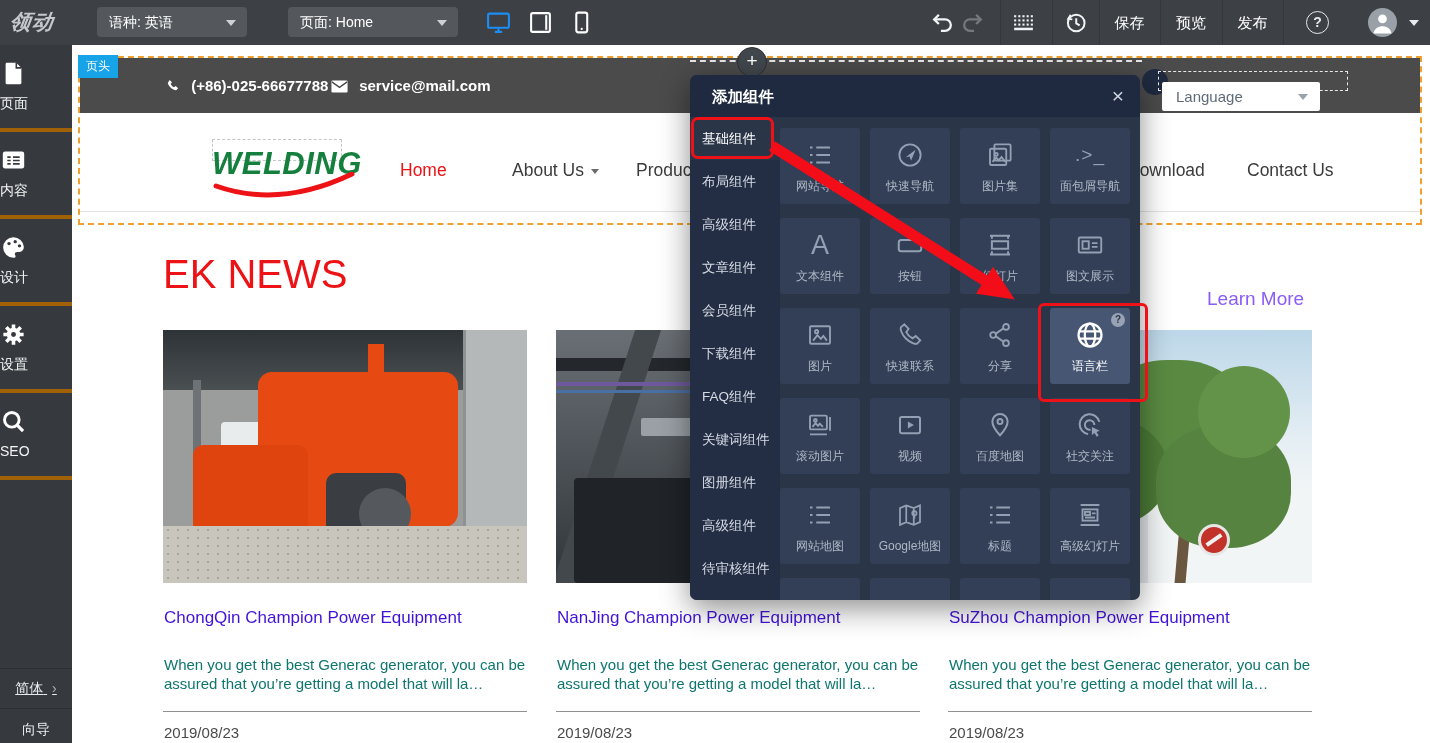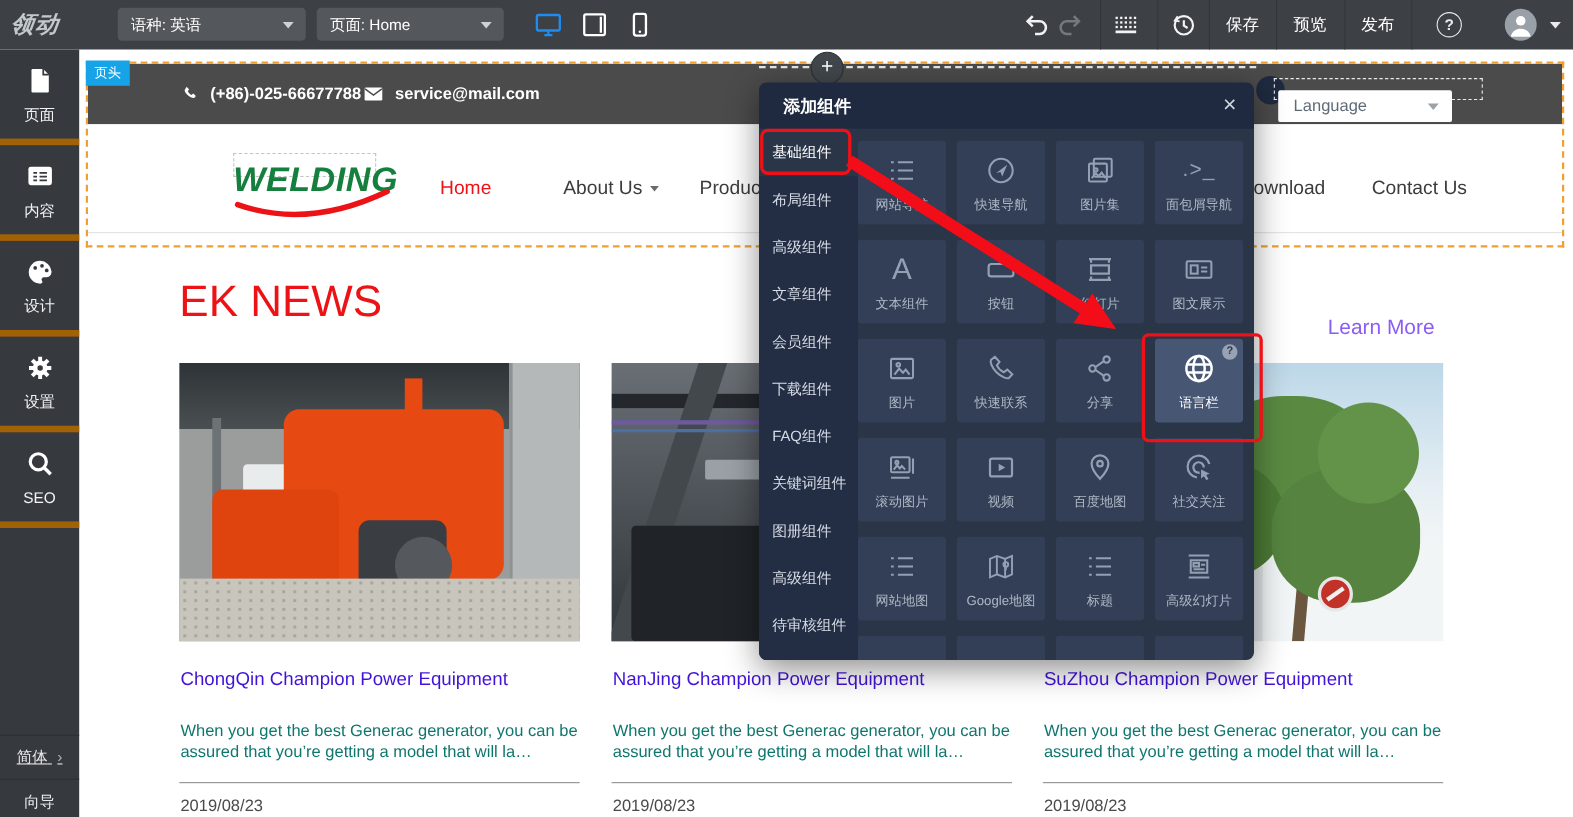--- a/index.html
+++ b/index.html
@@ -16,22 +16,22 @@
   .tdiv{position:absolute;top:0;width:1px;height:45px;background:#33373b;}
   .tb-btn{position:absolute;top:0;height:45px;line-height:45px;color:#fff;font-size:15px;text-align:center;cursor:pointer;}
   .ticon{position:absolute;top:10px;width:25px;height:25px;cursor:pointer;}
   .qcircle{position:absolute;top:11px;width:21px;height:21px;border:1.7px solid #e8eaec;border-radius:50%;
            color:#e8eaec;font-size:14px;line-height:21px;text-align:center;font-weight:bold;cursor:pointer;}
   .avatar{position:absolute;top:8px;width:29px;height:29px;border-radius:50%;background:#9aa0a7;overflow:hidden;cursor:pointer;}
   .av-caret{position:absolute;top:20px;width:0;height:0;border-left:5px solid transparent;
             border-right:5px solid transparent;border-top:6px solid #e8eaec;cursor:pointer;}
   
   .sidebar{position:absolute;left:0;top:45px;width:72px;height:698px;background:#36393e;z-index:25;}
-  .sb-item{position:relative;width:72px;height:87px;border-bottom:6px solid #a16207;color:#fff;
-           text-align:center;cursor:pointer;box-sizing:border-box;}
+  .sb-item{position:relative;width:72px;height:87px;border-bottom:4px solid #a16207;color:#fff;
+           cursor:pointer;box-sizing:border-box;}
   .sb-item svg{margin-top:15px;}
   .sb-label{display:block;font-size:14px;margin-top:4px;color:#f2f3f4;}
   .sb-bottom{position:absolute;left:0;width:72px;color:#e8eaec;font-size:14px;text-align:center;cursor:pointer;}
   .sb-sep{position:absolute;left:0;width:72px;height:1px;background:#2d3034;}
   
   .canvas{position:absolute;left:72px;top:45px;width:1358px;height:698px;background:#fff;z-index:1;}
   .hdr-outline{position:absolute;left:78px;top:56px;width:1344px;height:169px;
                border:2px dashed #f0a030;box-sizing:border-box;z-index:4;pointer-events:none;}
   .topbar{position:absolute;left:80px;top:58px;width:1340px;height:55px;background:#4b4b4b;z-index:2;}
   .sec-tag{position:absolute;left:78px;top:55px;width:40px;height:23px;background:#16a3e8;color:#fff;
@@ -94,21 +94,21 @@
   .arrow-svg{position:absolute;left:740px;top:125px;width:300px;height:200px;z-index:21;pointer-events:none;}
 </style>
 </head>
 <body>
 
 <div class="stage">
 
   <div class="toolbar">
     <div class="tb-logo">领动</div>
 
-    <div class="tb-dd" style="left:107px;width:171px;">
+    <div class="tb-dd" style="left:97px;width:150px;">
       <span>语种: 英语</span>
       <span class="caret"></span>
     </div>
     <div class="tb-dd" style="left:288px;width:170px;">
       <span>页面: Home</span>
       <span class="caret"></span>
     </div>
 
     <span class="ticon" style="left:486px;">
       <svg width="25" height="25" viewBox="0 0 24 24">

